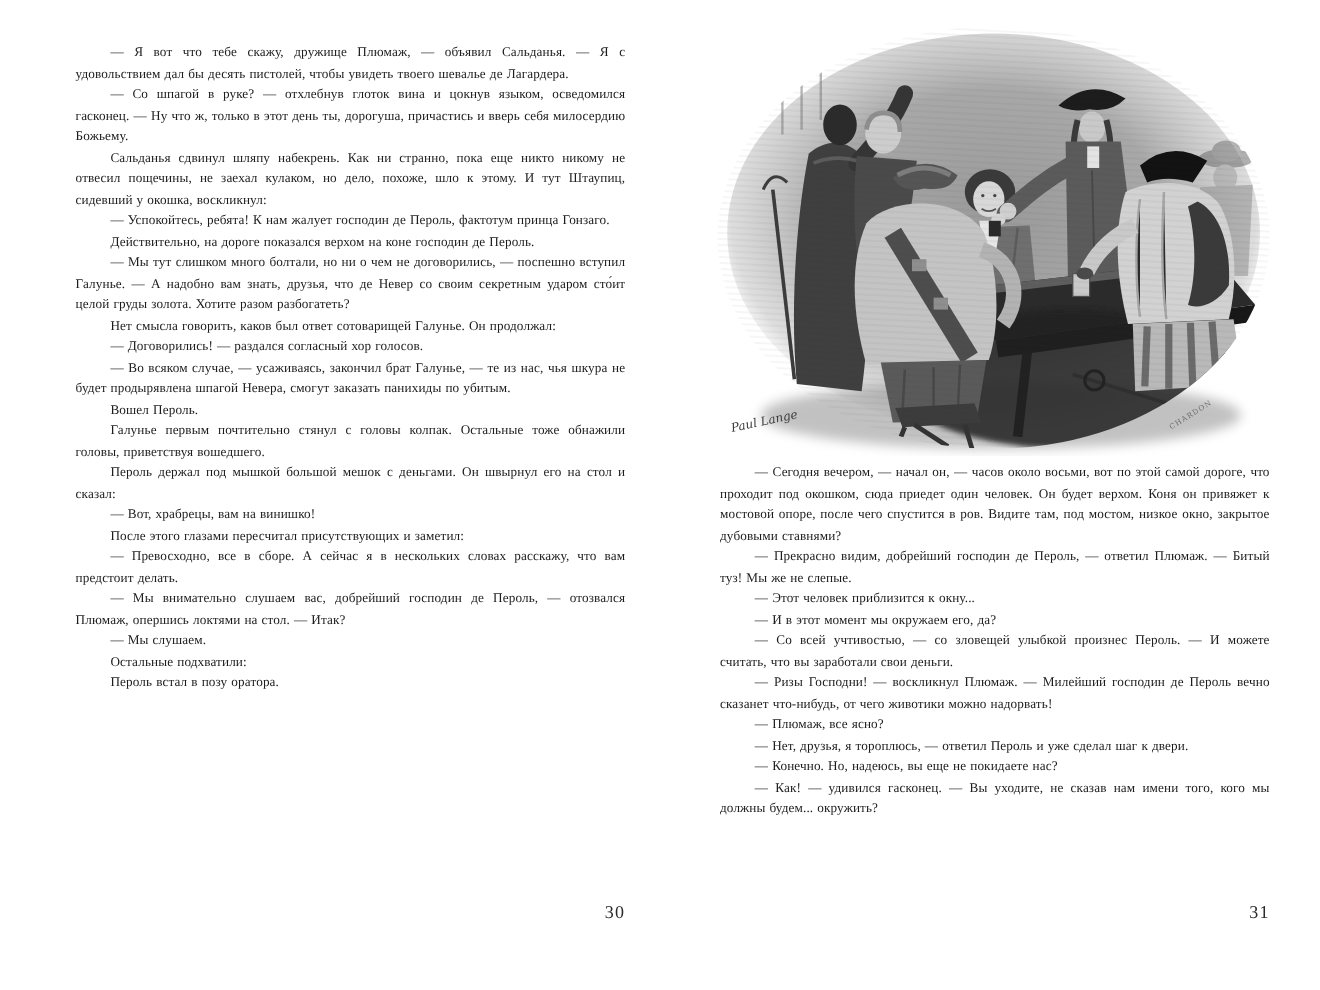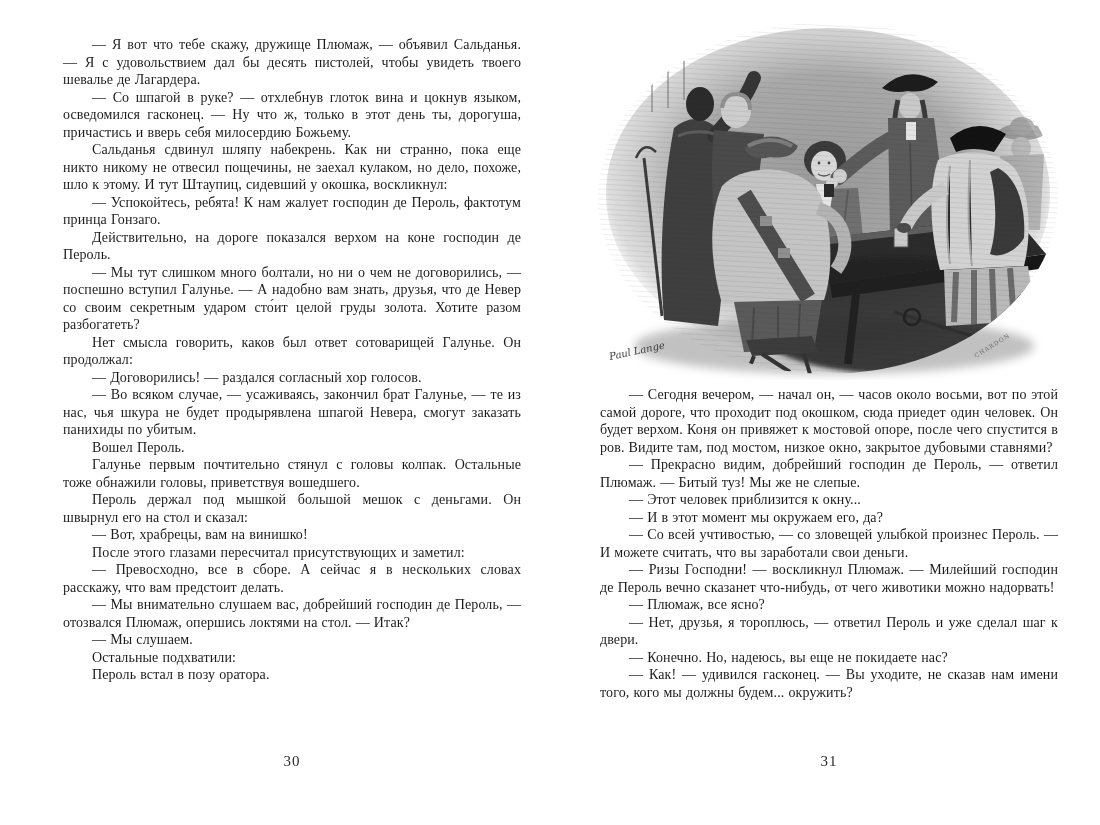--- a/index.html
+++ b/index.html
@@ -10,34 +10,34 @@
     font-family:"Liberation Serif","DejaVu Serif",serif;
     color:#1c1c1c;
     overflow:hidden;
   }
   .text-col{
     position:absolute;
     width:458px;
   }
   .text-col p{
     margin:0;
-    font-size:14px;
+    font-size:11px;
     line-height:17.5px;
     letter-spacing:0.1px;
     text-align:justify;
     text-indent:29px;
     word-spacing:0.5px;
   }
   .col-left{left:63px;top:36px;}
   .col-right{left:600px;top:386px;}
   .page-number{
     position:absolute;
     width:458px;
     top:753px;
-    text-align:center;
+    text-align:right;
     font-size:15px;
     color:#2a2a2a;
     letter-spacing:1px;
   }
   .pn-left{left:63px;}
   .pn-right{left:600px;}
   .illustration{
     position:absolute;
     left:594px;top:16px;
     width:474px;height:364px;

